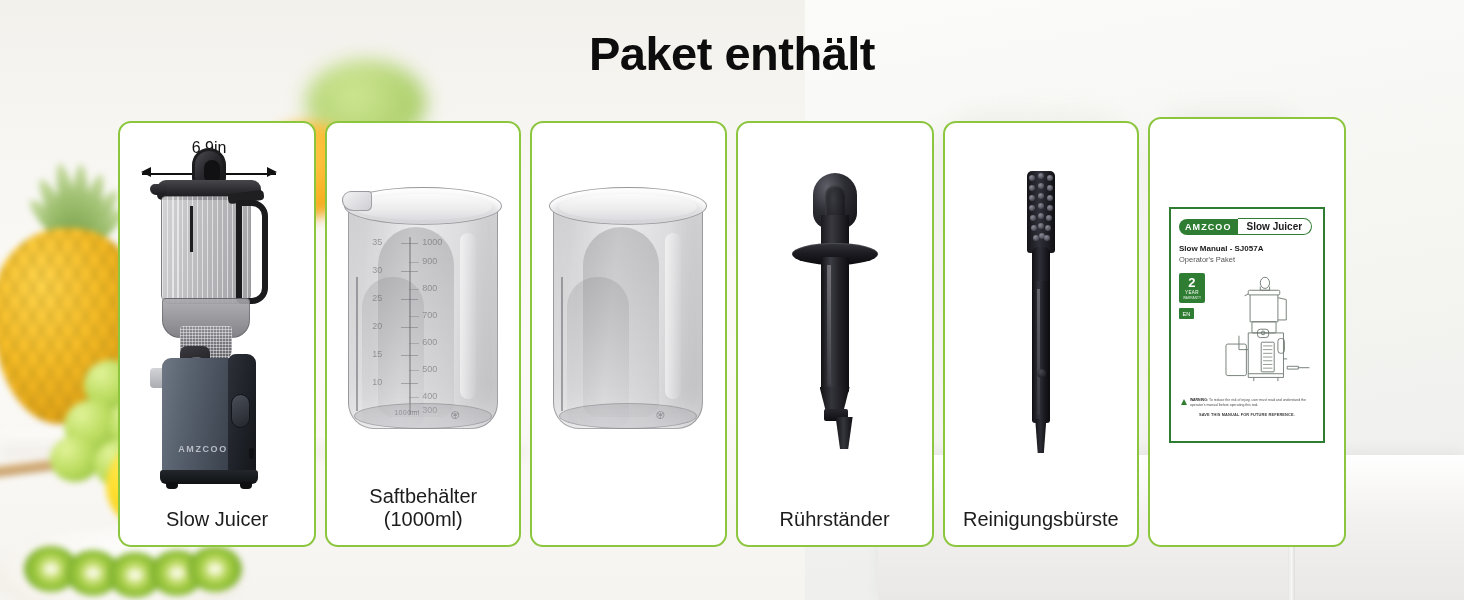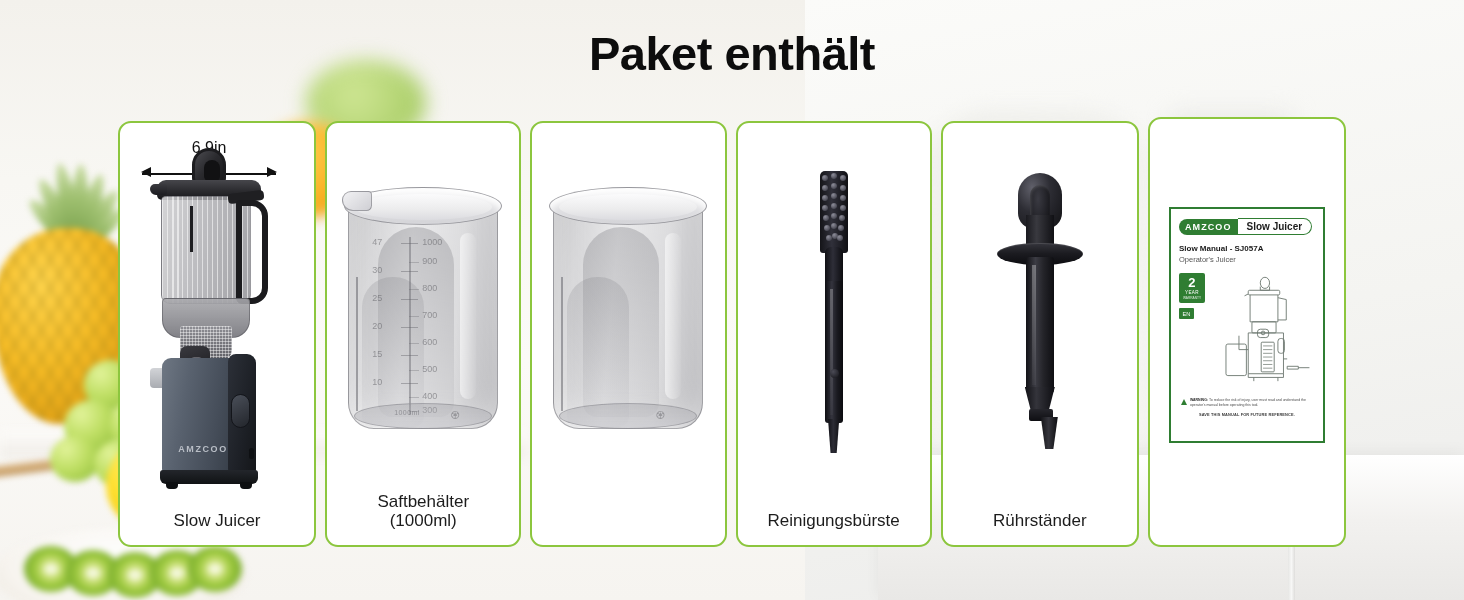--- a/index.html
+++ b/index.html
@@ -168,21 +168,21 @@
   .card.c6 { width: 201px; margin-top: -4px; height: 430px; }
 
   .card-art {
     position: relative;
     flex: 1 1 auto;
     width: 100%;
   }
   .card-label {
     width: 100%;
     text-align: center;
-    font-size: 17px;
+    font-size: 20px;
     color: #1c1c1c;
     line-height: 1.16;
     padding: 0 4px 14px;
     white-space: pre-line;
   }
   .card.c6 .card-label { font-size: 20px; }
 
   
   .dim-h {
     position: absolute; left: 22px; top: 32px; width: 134px; height: 26px;
@@ -665,21 +665,21 @@
         <div class="cup-inner-shade"></div>
         <div class="cup-inner-shade2"></div>
         <div class="cup-seam"></div>
         <div class="cup-highlight"></div>
 
         <div class="scale">
           <div class="scale-rail"></div>
 
           <div class="scale-row" style="top:6px;">
             <div class="scale-tick"></div>
-            <span class="scale-oz">47</span>
+            <span class="scale-oz">35</span>
             <span class="scale-ml">1000</span>
           </div>
           <div class="scale-row" style="top:25px;">
               <div class="scale-minor"></div>
             <span class="scale-ml">900</span>
             </div>
           <div class="scale-row" style="top:34px;">
             <div class="scale-tick"></div>
             <span class="scale-oz">30</span>
           </div>
@@ -746,20 +746,37 @@
         <div class="cup-seam"></div>
         <div class="cup-highlight"></div>
         <div class="cup-base"></div>
         <span class="cup-tri">♼</span>
         <div class="cup-rim"></div>
         <div class="cup-rim-inner"></div>
       </div>
     </div>
   </div>
 
+  <div class="card c4">
+    <div class="card-art">
+      <div class="stirrer">
+        <div class="st-knob"></div>
+        <div class="st-knob-slot"></div>
+        <div class="st-neck"></div>
+        <div class="st-disc"></div>
+        <div class="st-shaft"></div>
+        <div class="st-shaft-hl"></div>
+        <div class="st-taper"></div>
+        <div class="st-foot"></div>
+        <div class="st-leg"></div>
+      </div>
+    </div>
+    <div class="card-label">Rührständer</div>
+  </div>
+
   <div class="card c5">
     <div class="card-art">
       <div class="brush">
         <div class="br-head"></div>
         <div class="br-bristles">
           <div class="br-tuft" style="left:0px;  top:2px;"></div>
           <div class="br-tuft" style="left:9px;  top:0px;"></div>
           <div class="br-tuft" style="left:18px; top:2px;"></div>
           <div class="br-tuft" style="left:0px;  top:12px;"></div>
           <div class="br-tuft" style="left:9px;  top:10px;"></div>
@@ -783,48 +800,31 @@
         <div class="br-neck"></div>
         <div class="br-handle"></div>
         <div class="br-handle-hl"></div>
         <div class="br-hole"></div>
         <div class="br-tip"></div>
       </div>
     </div>
     <div class="card-label">Reinigungsbürste</div>
   </div>
 
-  <div class="card c4">
-    <div class="card-art">
-      <div class="stirrer">
-        <div class="st-knob"></div>
-        <div class="st-knob-slot"></div>
-        <div class="st-neck"></div>
-        <div class="st-disc"></div>
-        <div class="st-shaft"></div>
-        <div class="st-shaft-hl"></div>
-        <div class="st-taper"></div>
-        <div class="st-foot"></div>
-        <div class="st-leg"></div>
-      </div>
-    </div>
-    <div class="card-label">Rührständer</div>
-  </div>
-
   <div class="card c6">
     <div class="card-art">
       <div class="manual">
 
         <div class="m-logo-row">
           <span class="m-logo-badge">AMZCOO</span>
           <span class="m-logo-name">Slow Juicer</span>
         </div>
 
         <div class="m-title">Slow Manual - SJ057A</div>
-        <div class="m-sub">Operator's Juicer</div>
+        <div class="m-sub">Operator's Paket</div>
 
         <div class="m-mid">
           <div class="m-badges">
             <div class="m-warranty">
               <span class="m-warranty-num">2</span>
               <span class="m-warranty-txt">YEAR</span>
               <span class="m-warranty-sub">WARRANTY</span>
             </div>
             <div class="m-lang">EN</div>
           </div>

